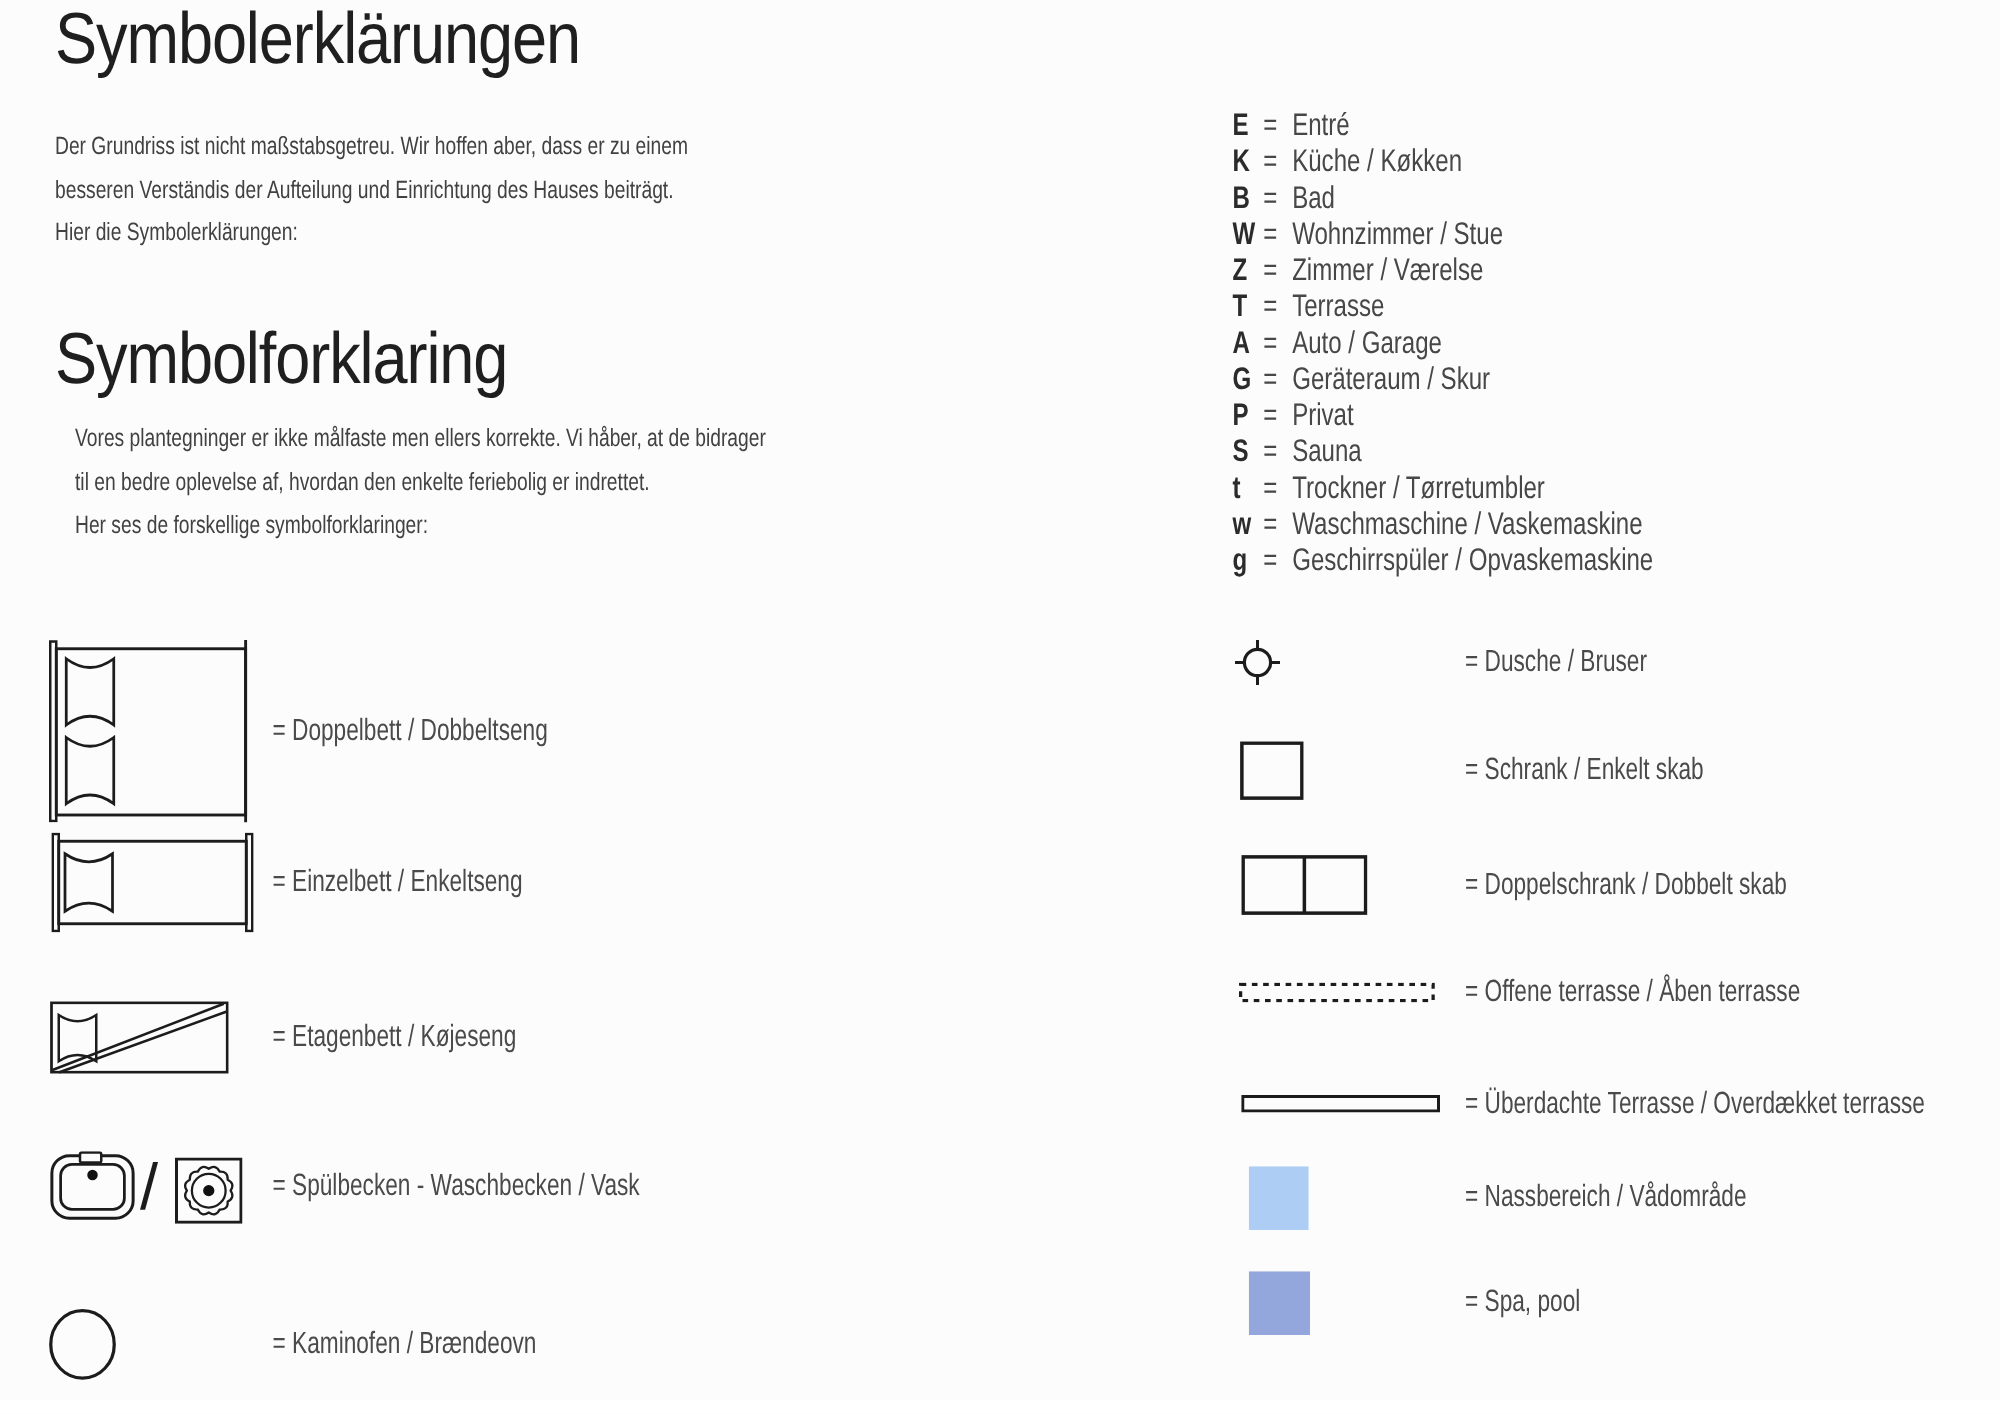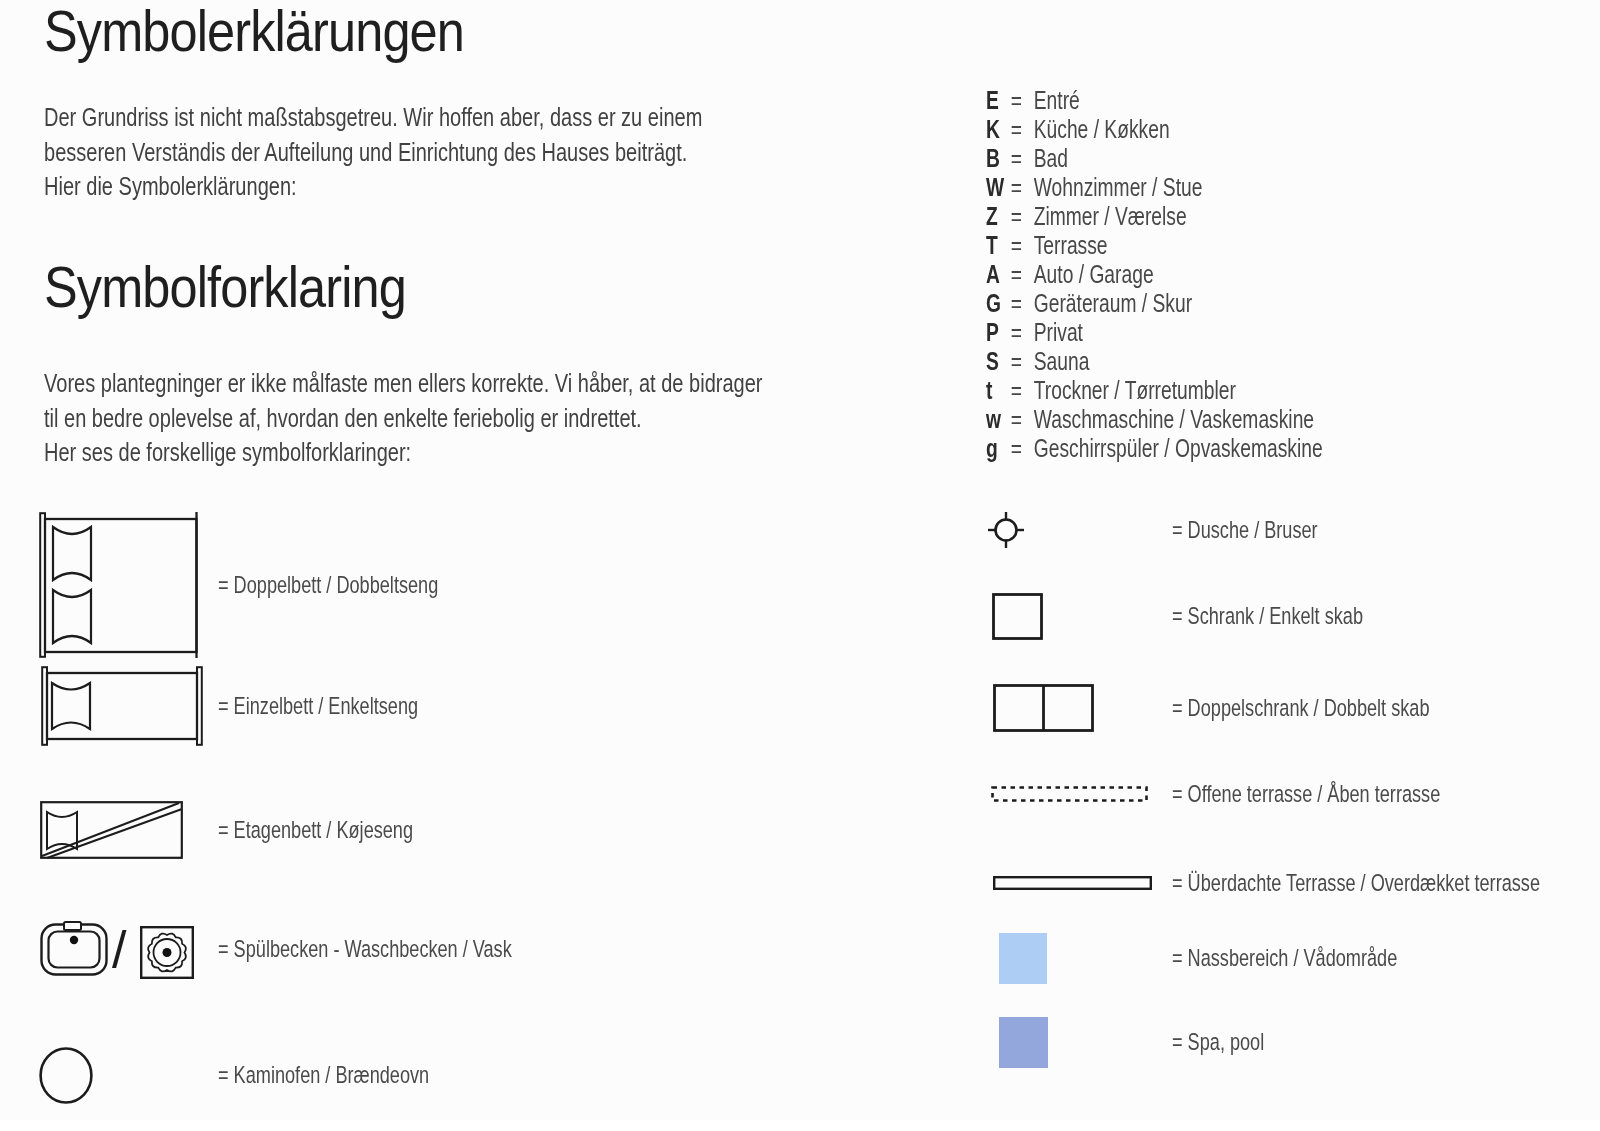--- a/index.html
+++ b/index.html
@@ -14,24 +14,24 @@
 
   
   .big-title{
     left:44px;font-size:58px;line-height:62px;color:#1f1f1f;font-weight:400;
     letter-spacing:-1px;white-space:nowrap;
     transform:scaleX(0.87);transform-origin:0 0;
   }
   .title-de{top:0px;}
   .title-da{top:256px;}
 
-  .para{left:44px;font-size:26px;line-height:34.5px;color:#414141;}
+  .para{left:44px;font-size:20px;line-height:34.5px;color:#414141;}
   .para .pline{white-space:nowrap;transform:scaleX(0.77);transform-origin:0 0;}
   .para-de{top:100px;}
-  .para-da{top:366px;}
+  .para-da{top:334px;margin-left:16px;}
 
   
   .abbr-list{left:986px;top:86px;}
   .abbr-row{
     display:flex;align-items:baseline;height:29px;font-size:25px;
     transform:scaleX(0.77);transform-origin:0 0;white-space:nowrap;
   }
   .abbr-letter{width:32px;font-weight:bold;color:#2b2b2b;}
   .abbr-eq{width:30px;color:#474747;}
   .abbr-val{color:#474747;}

